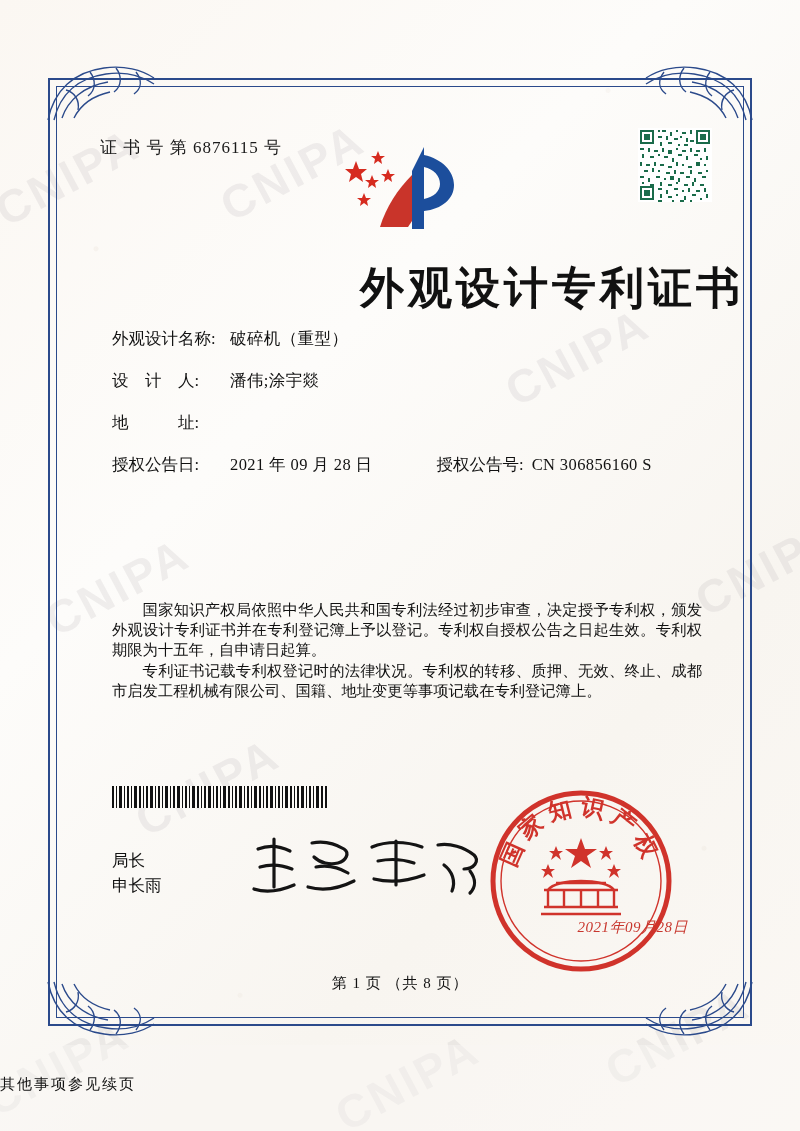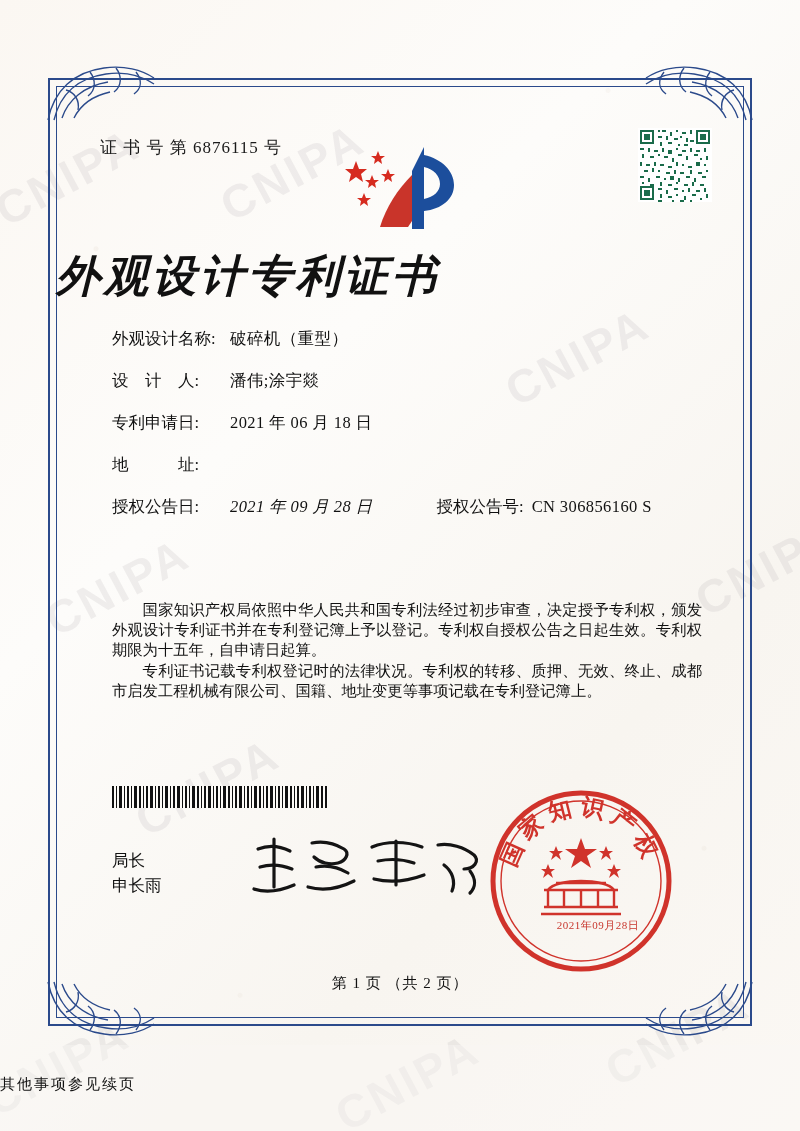--- a/index.html
+++ b/index.html
@@ -109,28 +109,27 @@
     position: absolute;
     right: 32px; top: 42px;
     width: 74px; height: 74px;
     background: #fff;
   }
   .qr svg { display: block; }
 
   
   .title {
     position: absolute;
-    left: 0; right: 0; top: 161px;
-    text-align: left;
+    left: 0; right: 0; top: 173px;
+    text-align: right;
     font-size: 44px;
     letter-spacing: 4px;
     color: #111;
     font-weight: 700;
     font-family: "Liberation Serif", "DejaVu Serif", serif;
-    font-style: italic;
   }
 
   
   .fields {
     position: absolute;
     left: 56px; top: 245px;
     width: 580px;
     font-size: 16.5px;
     color: #111;
     line-height: 1;
@@ -142,21 +141,21 @@
   }
   .field-label {
     width: 118px;
     flex: 0 0 118px;
     letter-spacing: 0px;
   }
   .field-value {
     flex: 1;
     letter-spacing: 0.4px;
   }
-  .field-row.dual .field-value { flex: 0 0 auto; font-style: italic; }
+  .field-row.dual .field-value { flex: 0 0 auto; }
   .secondary-label {
     margin-left: 64px;
     letter-spacing: 0px;
   }
   .secondary-value {
     margin-left: 8px;
     letter-spacing: 0.4px;
   }
 
   
@@ -199,24 +198,25 @@
   
   .seal {
     position: absolute;
     left: 430px; top: 700px;
     width: 190px; height: 190px;
   }
   .seal-date {
     position: absolute;
     left: 452px; top: 832px;
     width: 180px;
-    text-align: center;
-    font-size: 11px;
+    text-align: right;
+    font-size: 15px;
     color: #c8372e;
     letter-spacing: 0.5px;
+    font-style: italic;
   }
 
   
   .page-no {
     position: absolute;
     left: 0; right: 0; top: 888px;
     text-align: center;
     font-size: 15px;
     color: #111;
     letter-spacing: 1px;
@@ -456,24 +456,20 @@
     <div class="fields">
       <div class="field-row">
         <div class="field-label">外观设计名称:</div>
         <div class="field-value">破碎机（重型）</div>
       </div>
       <div class="field-row">
         <div class="field-label">设　计　人:</div>
         <div class="field-value">潘伟;涂宇燚</div>
       </div>
       <div class="field-row">
-        <div class="field-label">专利申请日:</div>
-        <div class="field-value">2021 年 06 月 18 日</div>
-      </div>
-      <div class="field-row">
         <div class="field-label">地　　　址:</div>
       </div>
       <div class="field-row dual">
         <div class="field-label">授权公告日:</div>
         <div class="field-value">2021 年 09 月 28 日</div>
         <div class="secondary-label">授权公告号:</div>
         <div class="secondary-value">CN 306856160 S</div>
       </div>
     </div>
 
@@ -596,18 +592,18 @@
         <defs>
           <path id="sealArc" d="M 95,95 m -66,0 a 66,66 0 1,1 132,0"></path>
         </defs>
         <text font-family="'Liberation Serif', serif" font-size="23" font-weight="bold" fill="#d0332b" letter-spacing="7">
           <textPath href="#sealArc" startOffset="6%">国家知识产权局</textPath>
         </text>
       </svg>
     </div>
     <div class="seal-date">2021年09月28日</div>
 
-    <div class="page-no">第 1 页 （共 2 页）</div>
+    <div class="page-no">第 1 页 （共 8 页）</div>
   </div>
 
   <div class="bottom-strip"></div>
   <div class="footer-note">其他事项参见续页</div>
 </div>
 
 </body></html>

